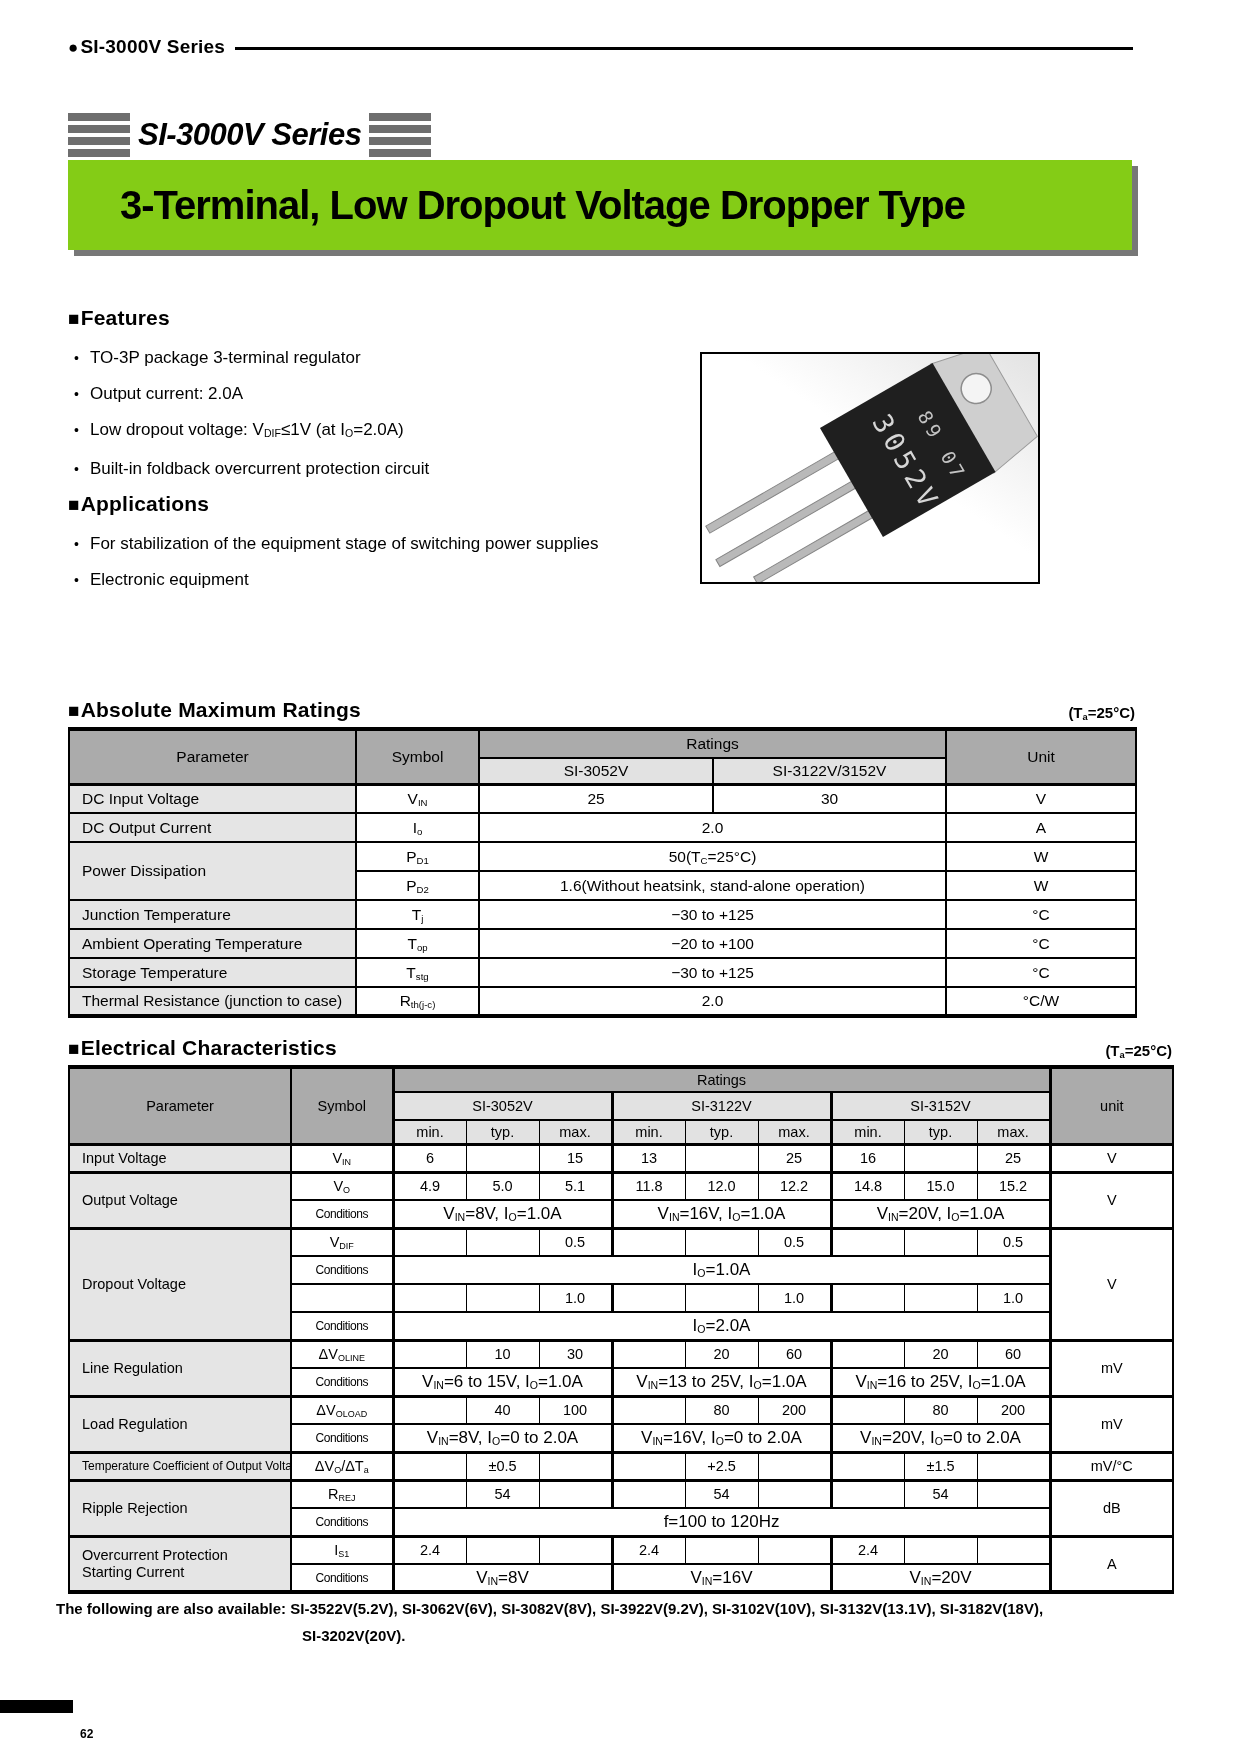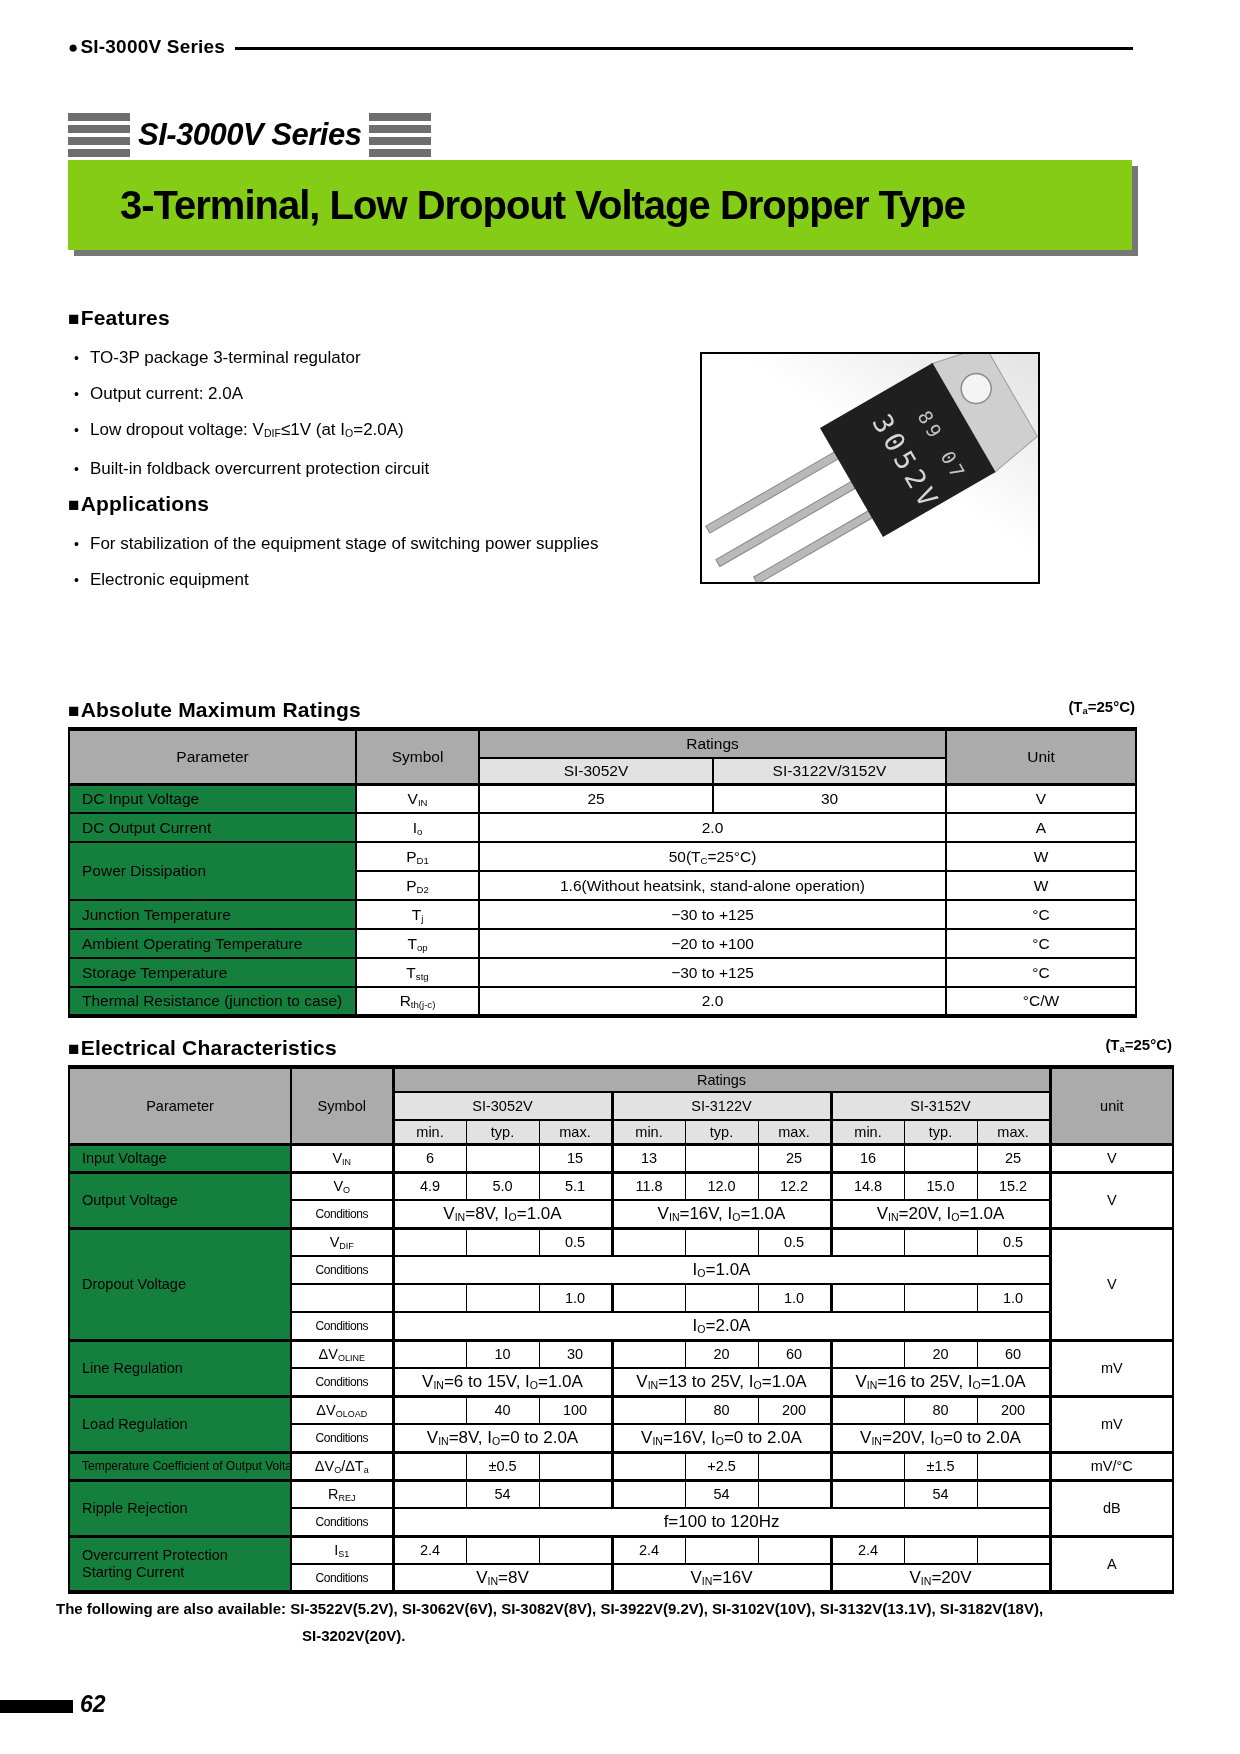--- a/index.html
+++ b/index.html
@@ -31,29 +31,29 @@
   ul.blist{list-style:none;margin:10px 0 0 0;padding:0;}
   ul.blist li{font-size:17px;line-height:36px;padding-left:22px;position:relative;white-space:nowrap;}
   ul.blist li .bul{position:absolute;left:6px;font-size:14px;}
   sub{font-size:0.62em;vertical-align:-0.18em;letter-spacing:0;}
 
   
   .image-box{position:absolute;left:700px;top:352px;width:336px;height:228px;border:2px solid #000;background:#fff;}
 
   
   .tbl-sec{position:absolute;}
-  .sec-row{display:flex;justify-content:space-between;}
+  .sec-row{display:flex;justify-content:space-between;align-items:flex-end;}
   .temp-note{font-size:15px;font-weight:bold;white-space:nowrap;}
   .spec-table{border-collapse:collapse;table-layout:fixed;margin-top:5px;
               border:2px solid #000;border-top-width:4px;border-bottom-width:4px;}
   .spec-table th,.spec-table td{border:2px solid #000;padding:0 2px;text-align:center;
               vertical-align:middle;overflow:hidden;white-space:nowrap;font-weight:normal;}
   .hd{background:#ababab;}
   .sub-hd{background:#e2e2e2;}
-  .param{text-align:left !important;padding-left:12px !important;background:#15803d;}
+  .param{text-align:left !important;padding-left:12px !important;background:#e5e5e5;}
   .bv{font-weight:bold;}
   .hb{border-bottom-width:3px !important;}
 
   .abs-t{width:1067px;font-size:15.5px;}
   .abs-t tr{height:29px;}
   .abs-t tr.rh1{height:29px;}
   .abs-t tr.rh2{height:26px;}
 
   .elec-t{width:1104px;font-size:14.5px;}
   .elec-t th,.elec-t td{border-width:2px 1px;}
@@ -66,21 +66,21 @@
   .sL{border-left-width:2px !important;}
   .cnd{font-size:17px;margin-top:8px;}
   .cond-lab{font-size:12px;font-weight:bold;letter-spacing:-0.4px;padding:0 1px !important;}
   .small-param{font-size:12px;}
   .p2{display:block;line-height:17px;}
 
   
   .footer-note{position:absolute;left:56px;top:1600px;width:1100px;font-size:15px;font-weight:bold;}
   .footer-note .l2{margin-left:246px;margin-top:10px;}
   .page-bar{position:absolute;left:0;top:1700px;width:73px;height:13px;background:#000;}
-  .page-num{position:absolute;left:80px;top:1691px;font-size:23px;font-weight:bold;font-style:italic;}
+  .page-num{position:absolute;left:80px;top:1727px;font-size:12px;font-weight:bold;}
 </style>
 </head>
 <body>
 
 <div class="page">
 
   <div class="doc-header">
     <span class="series"><span class="dot">●</span><span>SI-3000V Series</span></span>
     <span class="rule"></span>
   </div>

